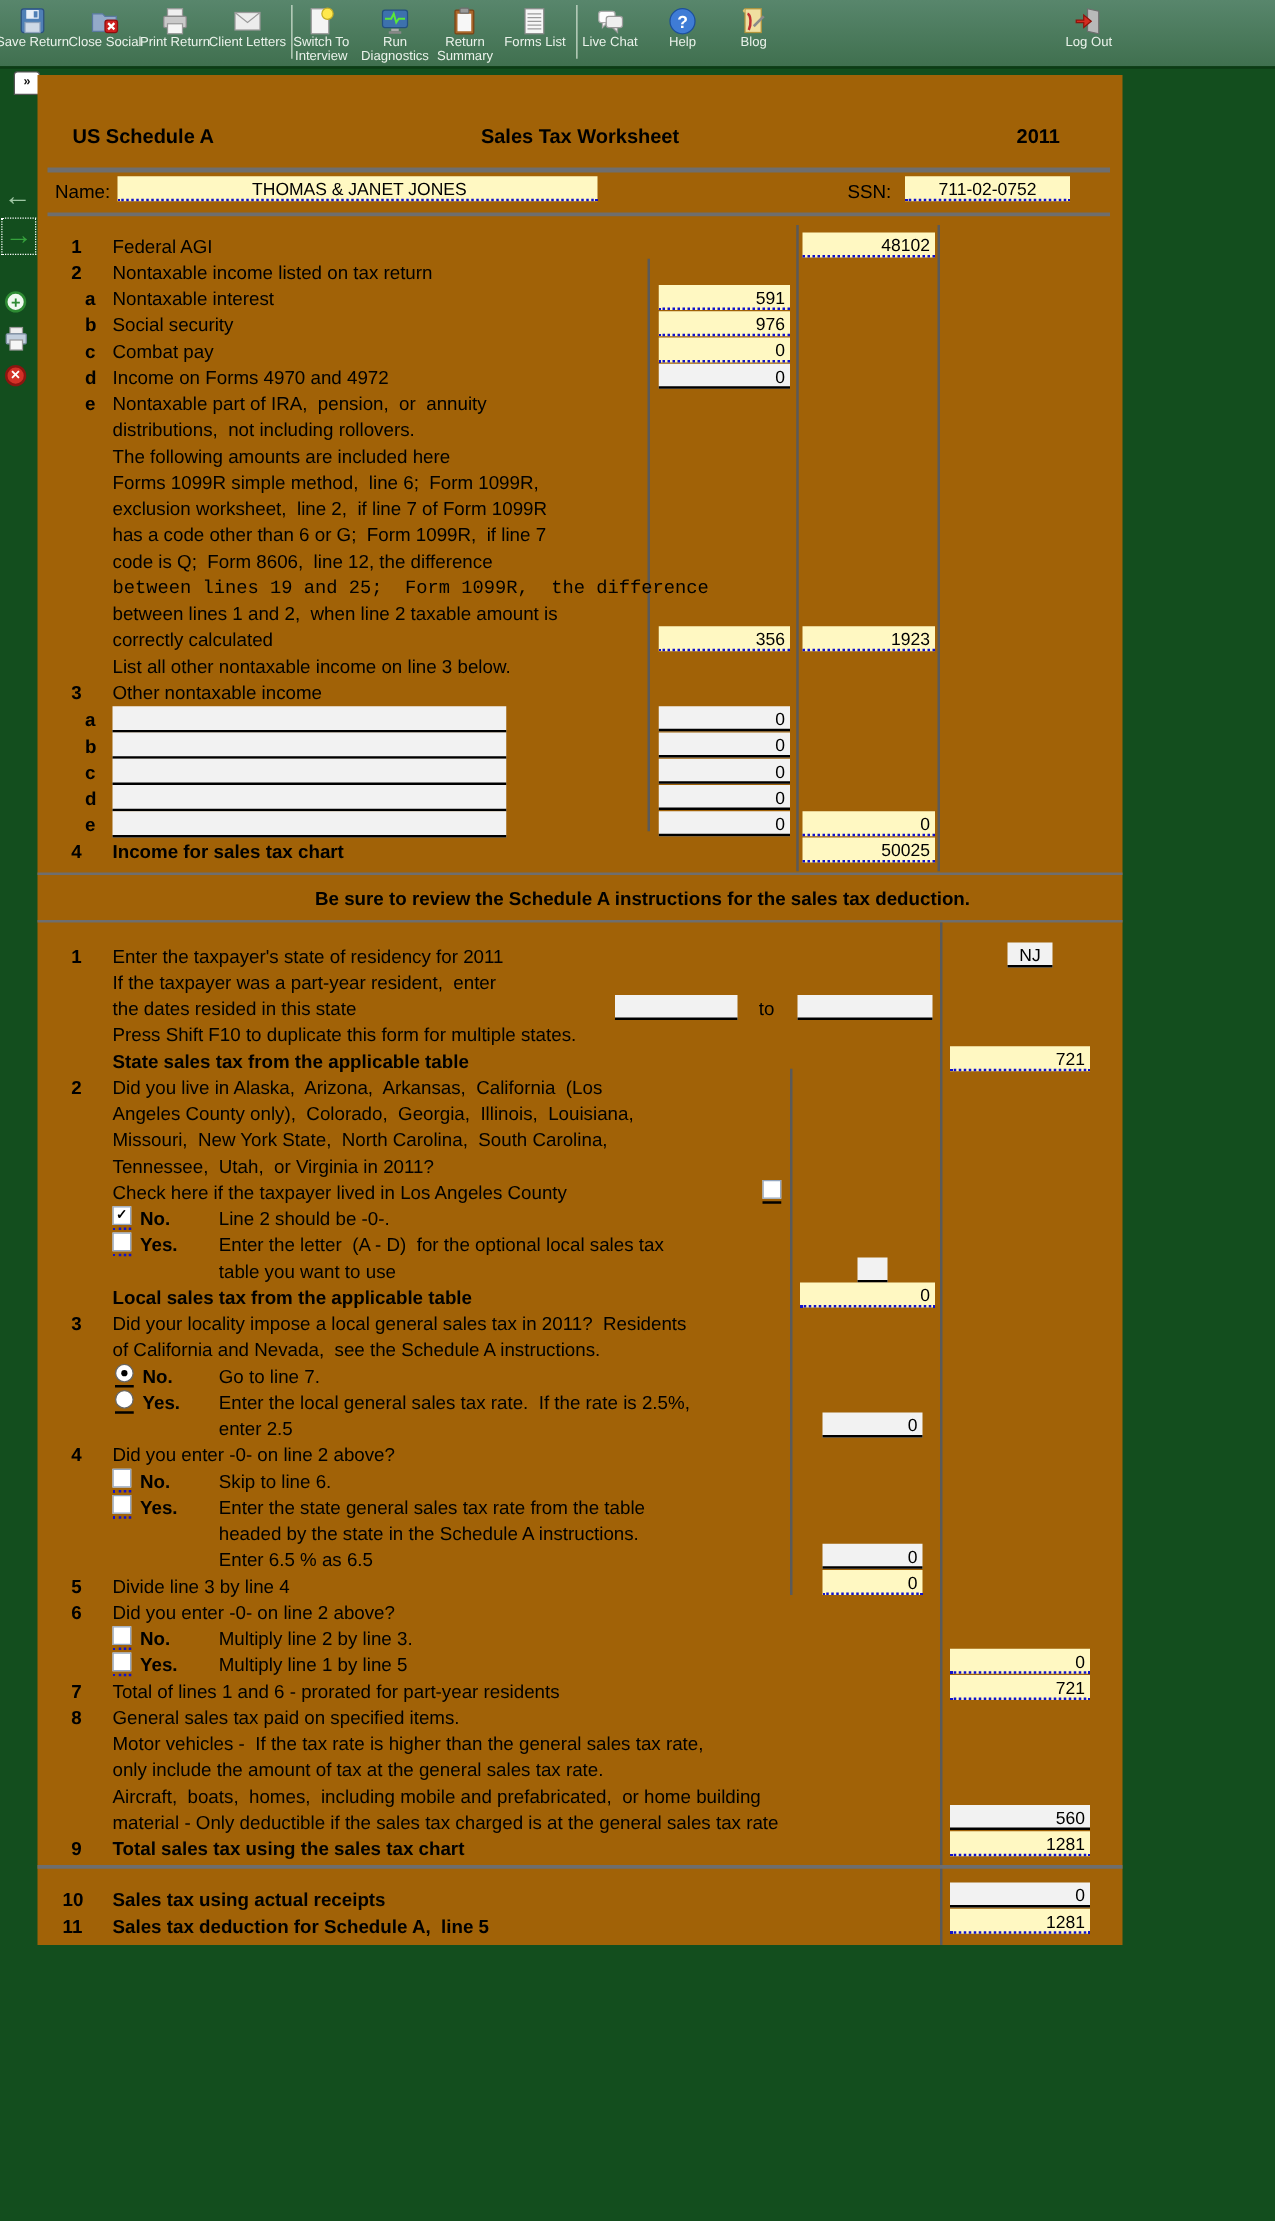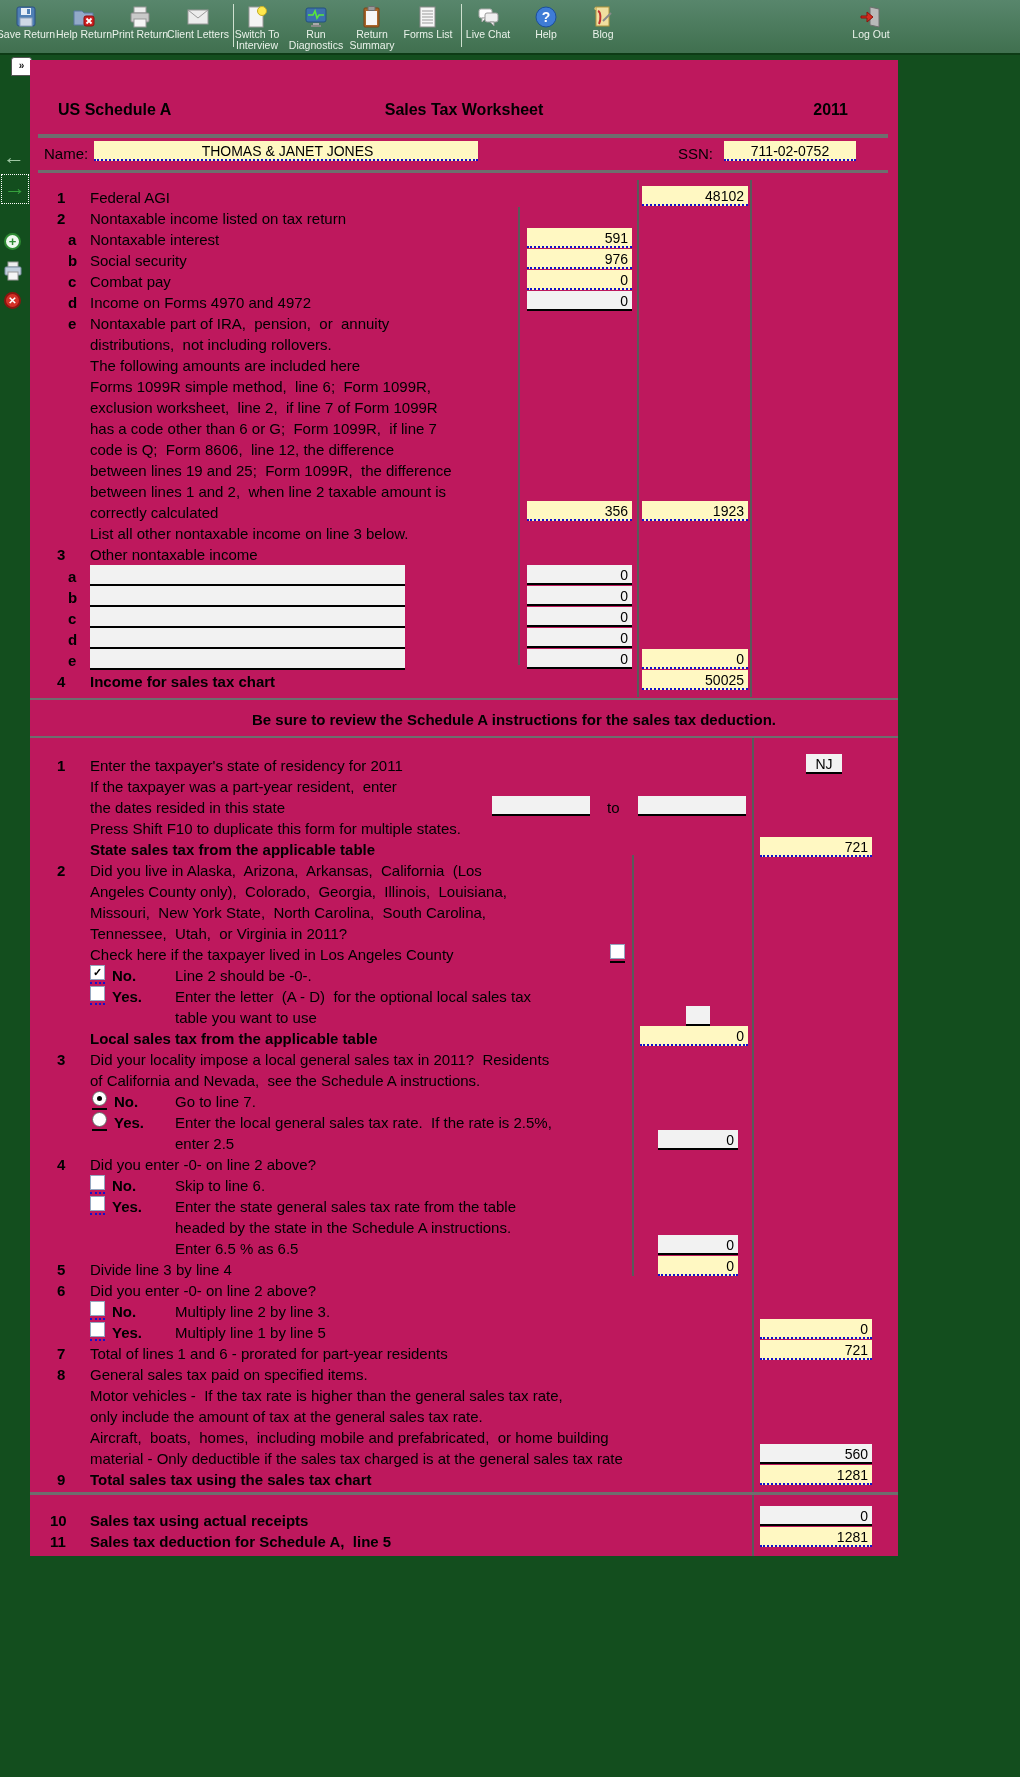--- a/index.html
+++ b/index.html
@@ -7,21 +7,21 @@
   
   .toolbar{position:absolute;left:0;top:0;width:1020px;height:53px;background:linear-gradient(#58866c,#40704f);border-bottom:2px solid #0d3b15;}
   .tbtn{position:absolute;top:2px;width:64px;text-align:center;color:#eaf2ea;font-size:10.5px;line-height:11px;cursor:default;}
   .tbtn .ic{height:27px;display:flex;align-items:flex-end;justify-content:center;}
   .tsep{position:absolute;top:4px;width:1px;height:43px;background:#cfe0cf;}
   
   .tab{position:absolute;left:11px;top:57px;width:19px;height:17px;background:#fff;border:1px solid #555;border-radius:3px 3px 0 0;font-size:10px;font-weight:bold;text-align:center;line-height:16px;color:#111;}
   .sic{position:absolute;text-align:center;}
   .circ{width:17px;height:17px;border-radius:50%;text-align:center;box-sizing:border-box;}
   
-  .page{position:absolute;left:30px;top:60px;width:868px;height:1496px;background:#be185d;}
+  .page{position:absolute;left:30px;top:60px;width:868px;height:1496px;background:#a16207;}
   .t{position:absolute;font-size:15px;line-height:20px;white-space:pre;color:#000;}
   .b{font-weight:bold;}
   .big{font-size:16px;}
   .cf{position:absolute;height:20px;background:#FFF8C2;border-bottom:2px dotted #1212CB;font-size:14px;line-height:20px;text-align:right;padding-right:4px;box-sizing:border-box;white-space:pre;}
   .ef{position:absolute;height:20px;background:#F2F2F2;border-bottom:2px solid #000;font-size:14px;line-height:20px;text-align:right;padding-right:4px;box-sizing:border-box;white-space:pre;}
   .lft{text-align:center;padding-left:7px;}
   .ctr{text-align:center;padding-right:0;}
   .bl{position:absolute;height:19px;background:#F2F2F2;border-bottom:2px solid #000;}
   .vl{position:absolute;width:2px;background:#5a5a5a;}
   .hr{position:absolute;background:#6e6e6e;}
@@ -48,21 +48,21 @@
     <div>Save Return</div>
   </div>
   <div class="tbtn" style="left:52px">
     <div class="ic">
         <svg width="24" height="24">
           <path d="M2 6h8l2 2h9v12H2z" fill="#93aac9" stroke="#5a79a0"></path>
           <rect x="12" y="11" width="10" height="10" rx="2" fill="#cf2020" stroke="#8d0f0f"></rect>
           <path d="M14.5 13.5l5 5M19.5 13.5l-5 5" stroke="#fff" stroke-width="1.8"></path>
         </svg>
       </div>
-    <div>Help Return</div>
+    <div>Close Social</div>
   </div>
   <div class="tbtn" style="left:108px">
     <div class="ic">
         <svg width="24" height="24">
           <rect x="6" y="2" width="12" height="6" fill="#eee" stroke="#999"></rect>
           <rect x="3" y="8" width="18" height="9" rx="1" fill="#c9c9c9" stroke="#8a8a8a"></rect>
           <rect x="6" y="14" width="12" height="8" fill="#f5f5f5" stroke="#999"></rect>
         </svg>
       </div>
     <div>Print Return</div>
@@ -219,21 +219,21 @@
   <div class="ef" style="left:497px;top:231px;width:105px;">0</div>
 
   <div class="t b" style="left:38px;top:254px;">e</div>
   <div class="t" style="left:60px;top:254px;">Nontaxable part of IRA,  pension,  or  annuity</div>
   <div class="t" style="left:60px;top:275px;">distributions,  not including rollovers.</div>
   <div class="t" style="left:60px;top:296px;">The following amounts are included here</div>
   <div class="t" style="left:60px;top:317px;">Forms 1099R simple method,  line 6;  Form 1099R,</div>
   <div class="t" style="left:60px;top:338px;">exclusion worksheet,  line 2,  if line 7 of Form 1099R</div>
   <div class="t" style="left:60px;top:359px;">has a code other than 6 or G;  Form 1099R,  if line 7</div>
   <div class="t" style="left:60px;top:380px;">code is Q;  Form 8606,  line 12, the difference</div>
-  <div class="t" style="left:60px;top:401px;">between lines 19 and 25;  Form 1099R,  the difference</div>
+  <div class="t" style="left:60px;top:401px;font-family:Liberation Mono, monospace;">between lines 19 and 25;  Form 1099R,  the difference</div>
   <div class="t" style="left:60px;top:422px;">between lines 1 and 2,  when line 2 taxable amount is</div>
   <div class="t" style="left:60px;top:443px;">correctly calculated</div>
   <div class="cf" style="left:497px;top:441px;width:105px;">356</div>
   <div class="cf" style="left:612px;top:441px;width:106px;">1923</div>
 
   <div class="t" style="left:60px;top:464px;">List all other nontaxable income on line 3 below.</div>
 
   <div class="t b" style="left:27px;top:485px;">3</div>
   <div class="t" style="left:60px;top:485px;">Other nontaxable income</div>
 

